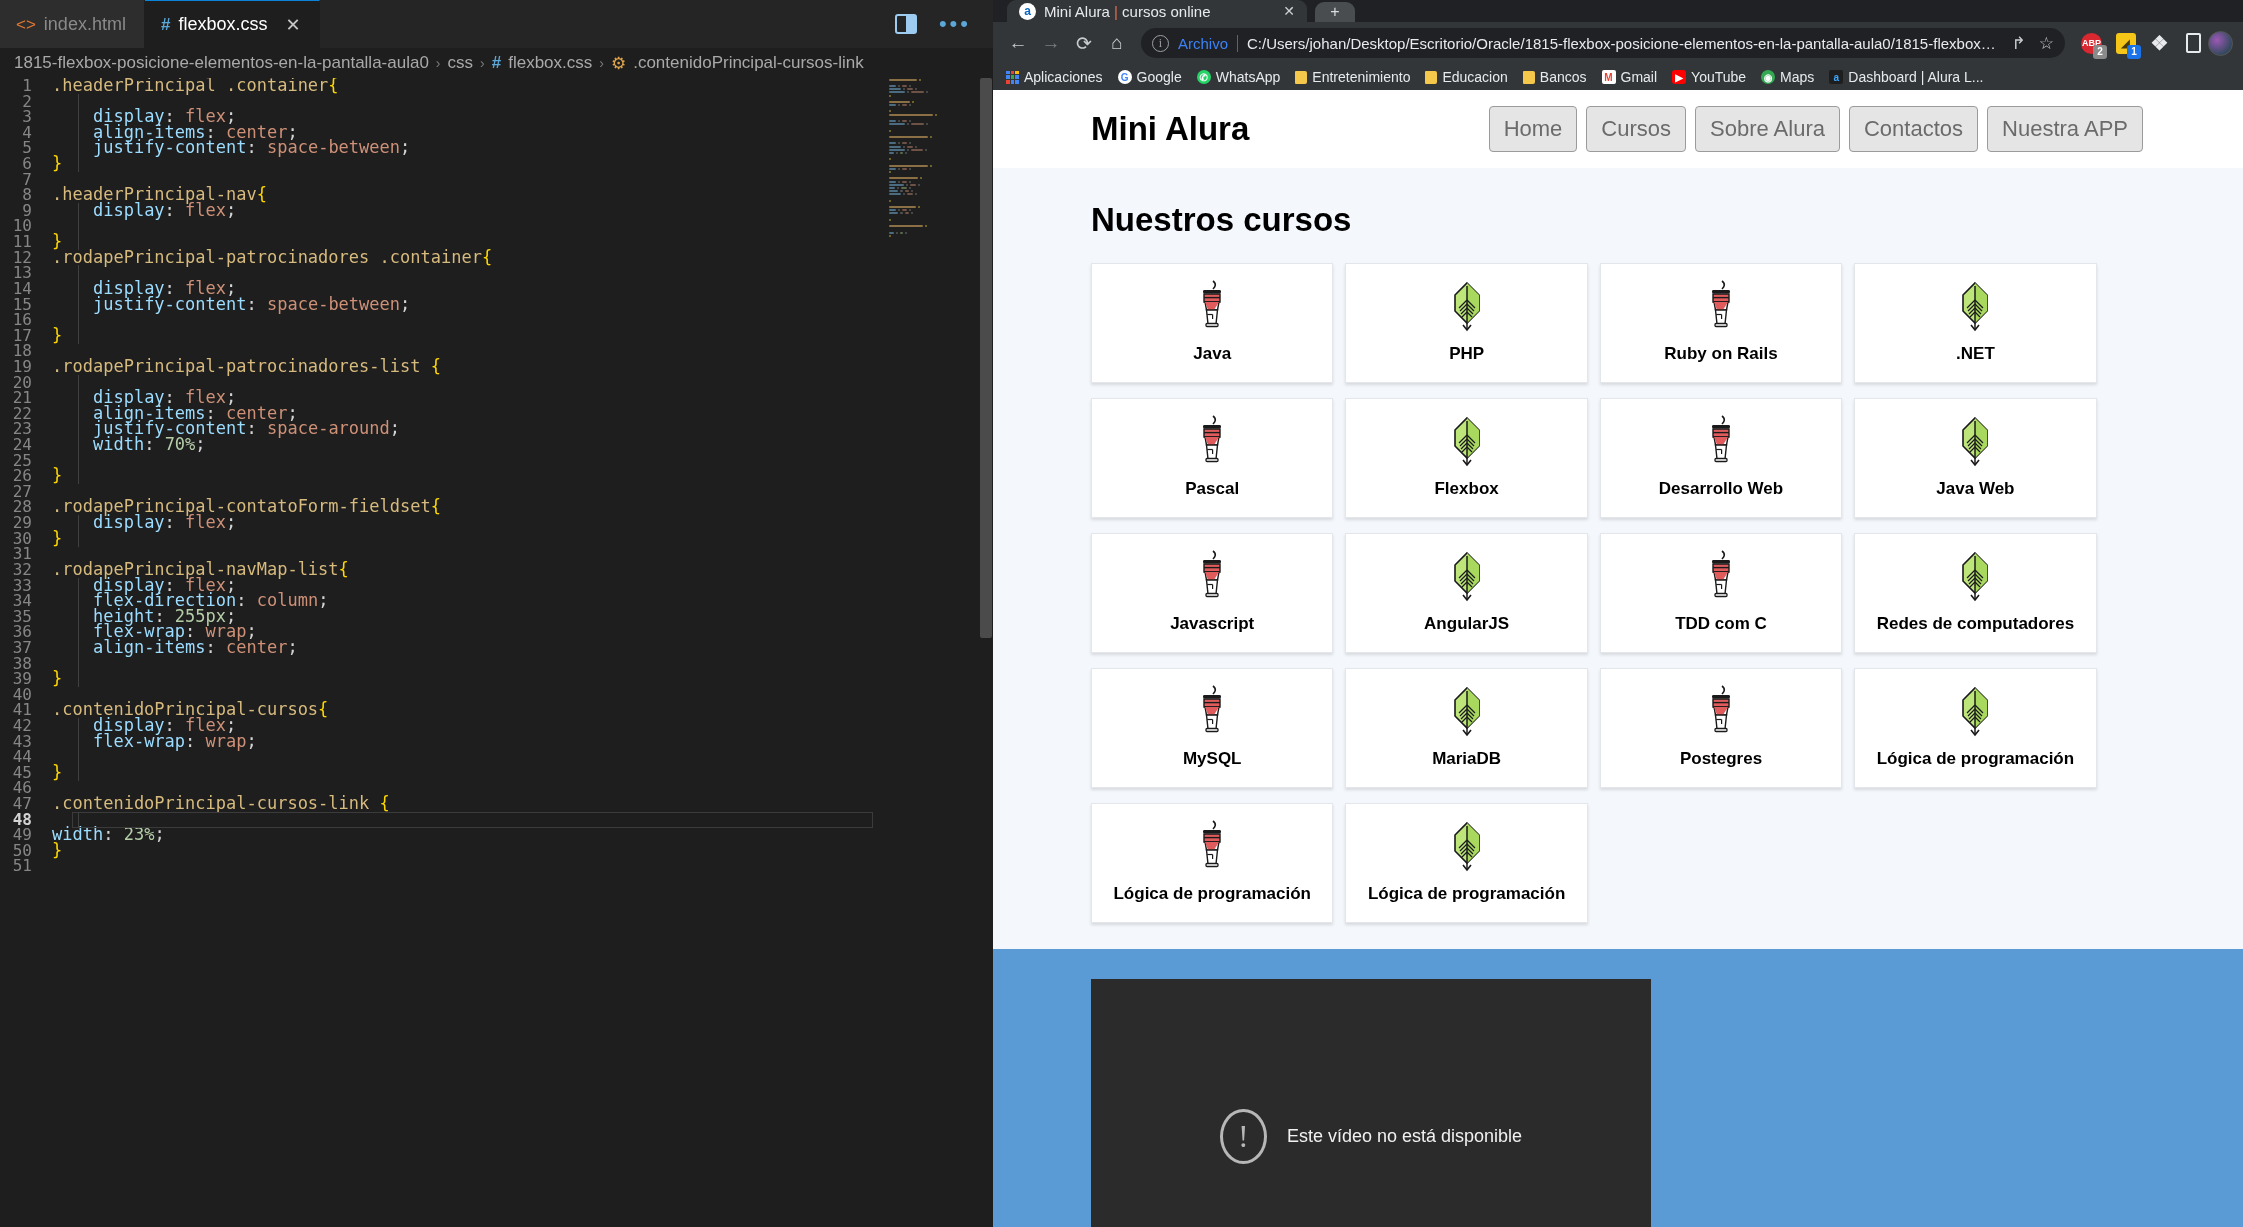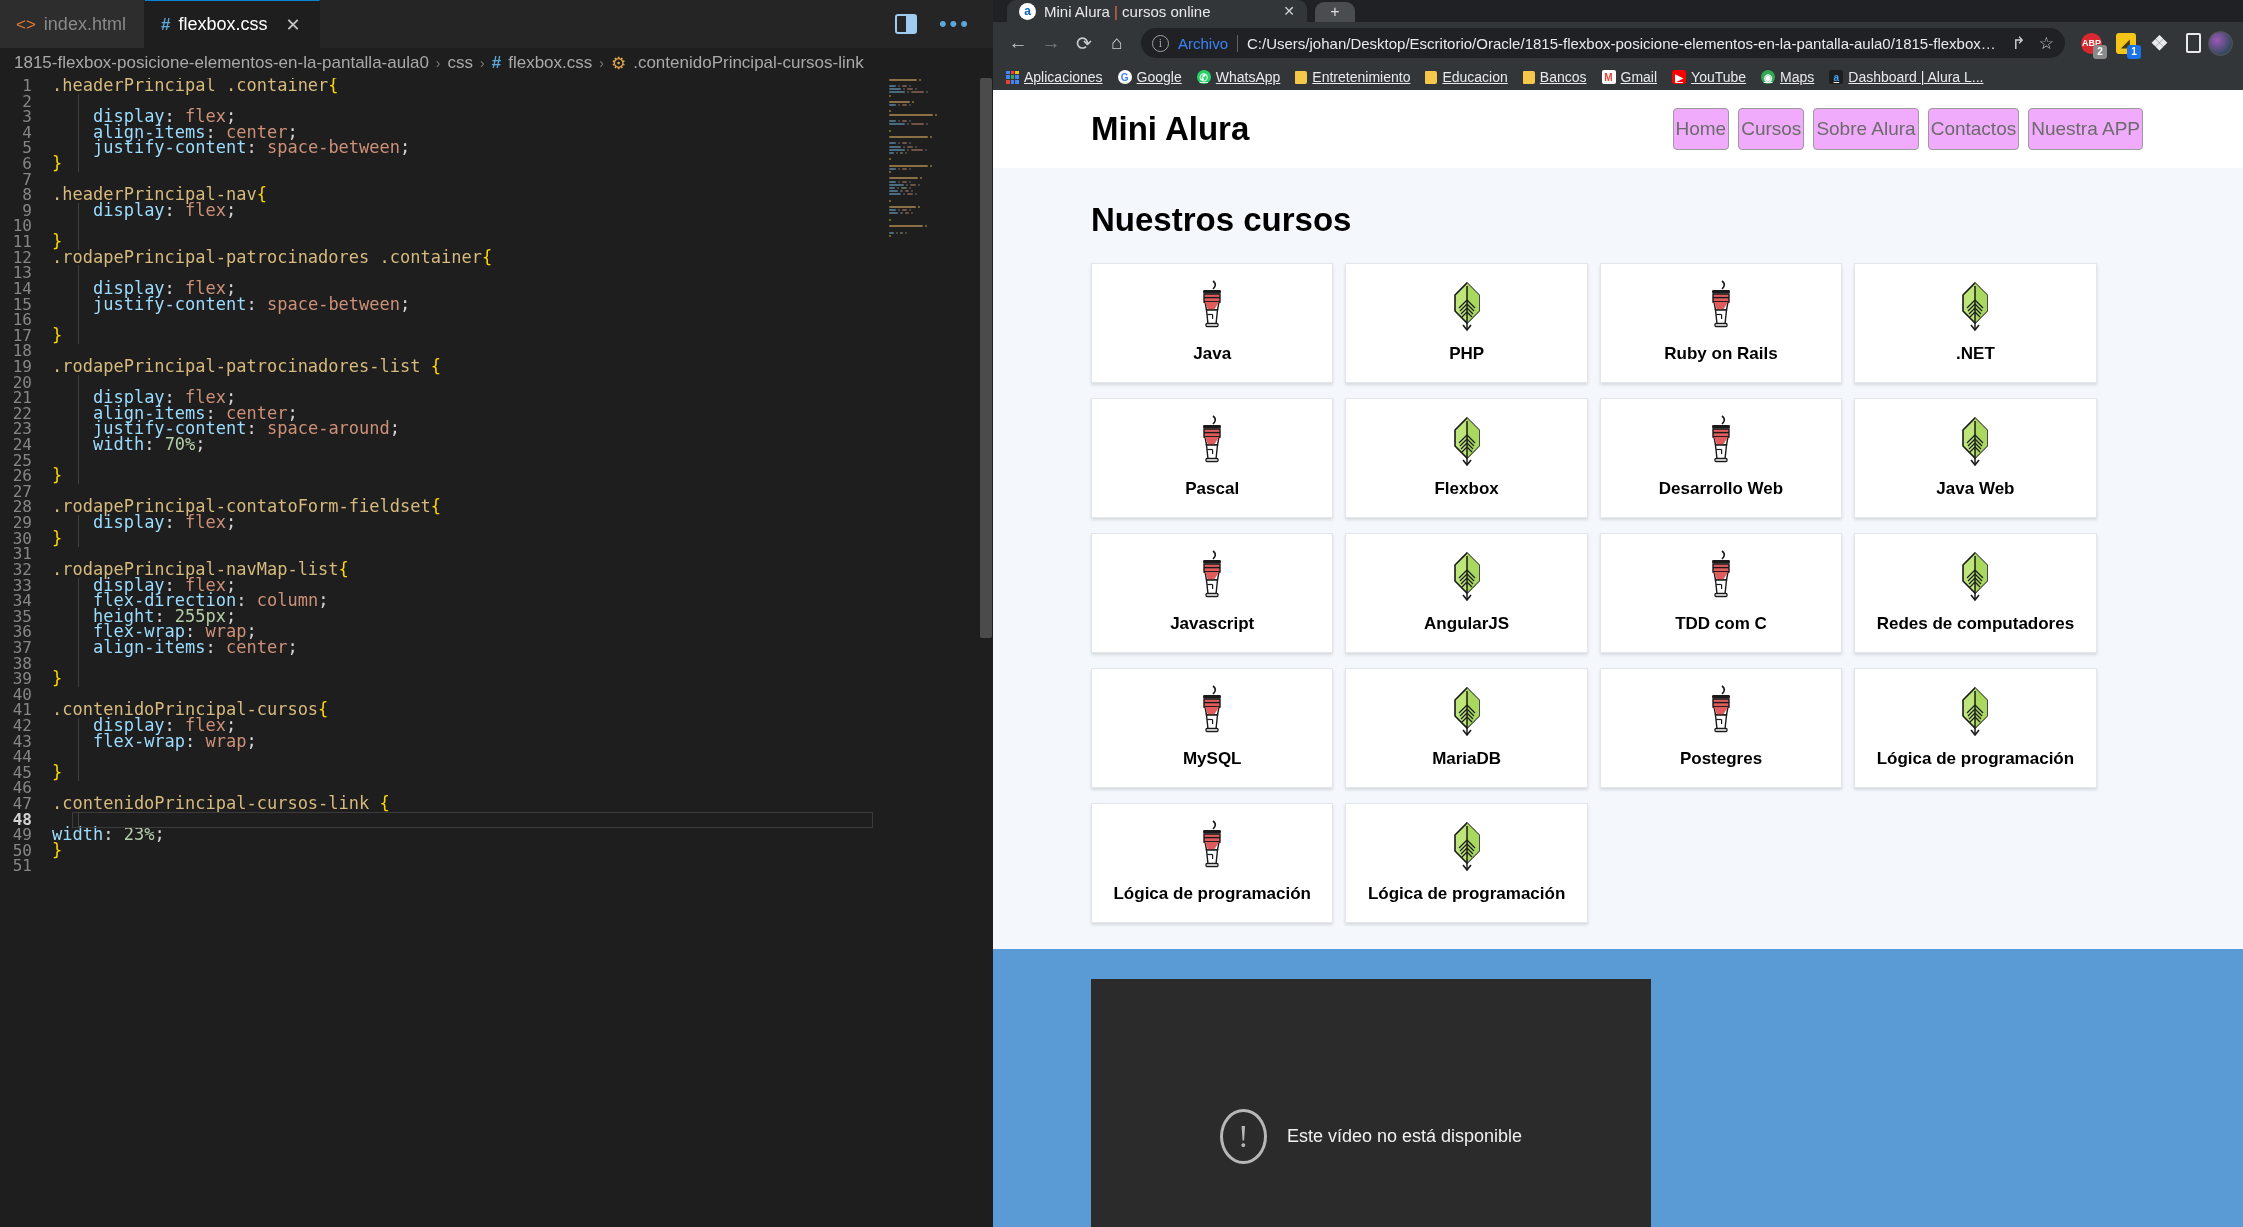--- a/index.html
+++ b/index.html
@@ -187,21 +187,21 @@
   .ext-sq { width: 15px; height: 20px; border: 2.5px solid #e8eaed; border-radius: 2px; }
   .avatar {
     width: 25px; height: 25px; border-radius: 50%;
     background: radial-gradient(circle at 35% 35%, #9b59b6, #34495e 70%);
     border: 1px solid #555;
   }
 
   .ch-bookmarks {
     height: 26px; background: #323639; display: flex;
     align-items: center; gap: 15px; padding: 0 13px;
-    font-size: 14px; color: #e8eaed; white-space: nowrap; overflow: hidden; text-decoration: underline;
+    font-size: 14px; color: #e8eaed; white-space: nowrap; overflow: hidden;
   }
   .bm { display: flex; align-items: center; gap: 5px; cursor: pointer; }
   .bm-grid {
     width: 13px; height: 13px;
     display: grid; grid-template-columns: repeat(3, 1fr);
     grid-template-rows: repeat(3, 1fr); gap: 1px;
   }
   .bm-grid i { background: #4285f4; }
   .bm-grid i:nth-child(2) { background: #ea4335; }
   .bm-grid i:nth-child(3) { background: #fbbc05; }
@@ -224,22 +224,22 @@
   }
   .site-header {
     background: #ffffff; height: 78px;
     display: flex; align-items: center; justify-content: space-between;
     padding: 0 100px 0 98px;
   }
   .logo { font-size: 33px; font-weight: bold; color: #000; }
   .main-nav { display: flex; gap: 9px; }
   .nav-btn {
     border: 1px solid #9b9b9b; border-radius: 4px;
-    padding: 9px 2px; font-size: 19px; color: #6b6b6b;
-    background: #f0abfc; cursor: pointer; white-space: nowrap;
+    padding: 9px 14px; font-size: 22px; color: #6b6b6b;
+    background: #e5e5e5; cursor: pointer; white-space: nowrap;
   }
   .content { padding: 0 98px; }
   .section-title {
     font-size: 33px; font-weight: bold; color: #000;
     margin: 33px 0 24px;
   }
   .cursos {
     display: flex; flex-wrap: wrap; gap: 15px 12px;
   }
   .curso-card {

